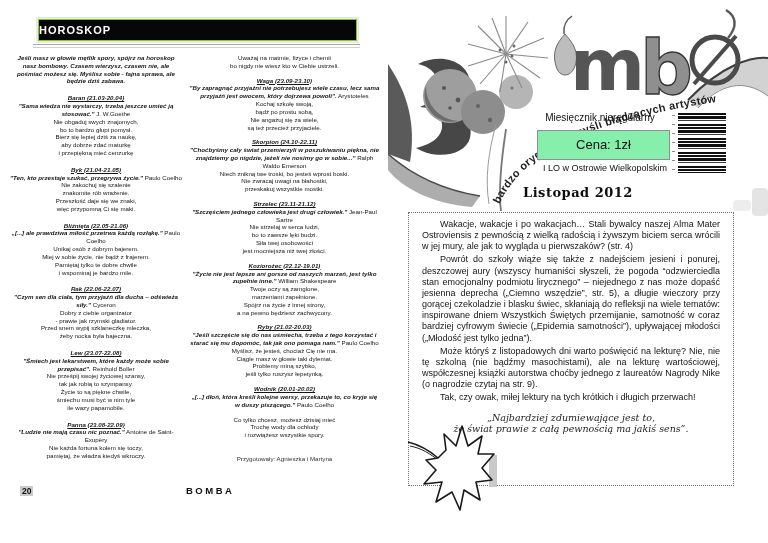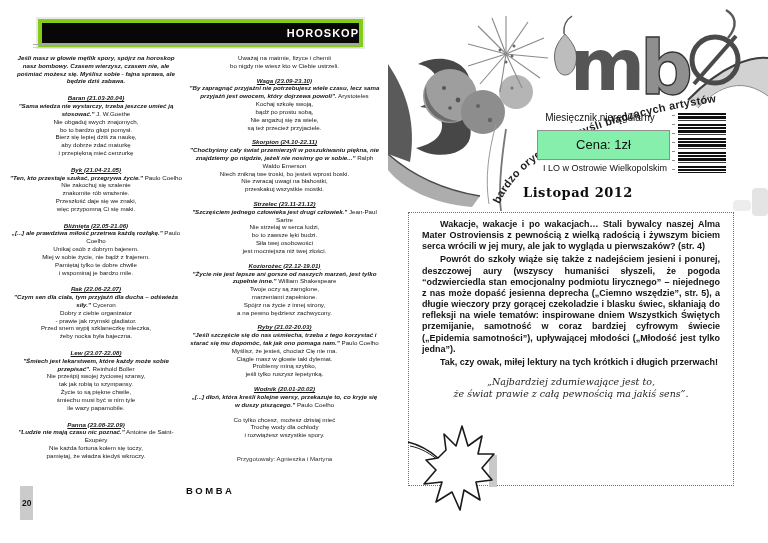--- a/index.html
+++ b/index.html
@@ -2,39 +2,39 @@
 <html lang="pl"><head>
 <meta charset="utf-8">
 <style>
   html,body{margin:0;padding:0;}
   body{width:768px;height:543px;background:#ffffff;position:relative;overflow:hidden;
        font-family:"Liberation Sans",sans-serif;color:#1c1c1c;}
   .abs{position:absolute;}
 
   
   .hbar{left:38px;top:19px;width:317px;height:20px;background:#070707;color:#fff;
-        text-align:right;line-height:20px;font-size:11px;font-weight:bold;letter-spacing:1px;
-        border:4px solid #84cc16;box-shadow:0 0 0 2px #e9e9e9;}
+        text-align:left;line-height:20px;font-size:11px;font-weight:bold;letter-spacing:1px;
+        border:1px solid #84cc16;box-shadow:0 0 0 2px #e9e9e9;}
   .hline{left:33px;top:44px;width:327px;height:2px;border-top:1px solid #a8a8a8;border-bottom:1px solid #cfcfcf;}
 
   .hcol{top:54px;font-size:6.2px;line-height:1.26;text-align:center;color:#161616;}
   .hcol1{left:10px;width:172px;}
   .hcol2{left:189px;width:191px;}
   .intro{font-weight:bold;font-style:italic;margin-bottom:9px;}
   .lead{white-space:pre-line;margin-bottom:7px;}
   .sign{margin-bottom:9px;}
   .hcol2 .sign{margin-bottom:7px;}
   .sname{font-weight:bold;font-style:italic;text-decoration:underline;}
   .squote .q{font-weight:bold;font-style:italic;}
   .squote .au{font-weight:normal;}
   .verse{white-space:pre-line;}
   .verse.gap{margin-top:7px;}
   .credit{margin-top:16px;color:#333;}
 
-  .pageno{left:20px;top:486px;font-size:8.5px;font-weight:bold;background:#cbcbcb;padding:12px 2px;color:#111;}
+  .pageno{left:20px;top:486px;font-size:8.5px;font-weight:bold;background:#cbcbcb;padding:0 2px;color:#111;}
   .mag-footer{left:186px;top:485px;font-size:9.5px;font-weight:bold;letter-spacing:2.5px;color:#111;}
 
   
   .freq{left:505px;top:112px;width:190px;text-align:center;font-size:10px;color:#111;}
   .price-box{left:537px;top:130px;width:131px;height:28px;border:1px solid #8f8f8f;background:#86efac;
              text-align:center;line-height:28px;font-size:13px;color:#111;}
   .school{left:531px;top:163px;width:148px;text-align:center;font-size:9px;color:#111;}
   .issue{left:503px;top:185px;font-family:"DejaVu Serif",serif;font-weight:bold;font-size:13px;
          letter-spacing:0.5px;color:#0d0d0d;padding-left:20px;}
 
@@ -42,21 +42,21 @@
   .barcode-side{position:absolute;left:0;top:2px;width:3px;height:56px;
      background:repeating-linear-gradient(180deg,#8a8a8a 0 1.5px,transparent 1.5px 9px);}
   .barcode{position:absolute;left:6px;top:0;width:48px;height:60px;
      background:repeating-linear-gradient(180deg,
        #101010 0 2px,#fff 2px 3px,#101010 3px 6px,#fff 6px 7px,
        #3c3c3c 7px 8px,#fff 8px 10.5px,#101010 10.5px 12.5px,#fff 12.5px 14px);}
 
   .edit-box{left:408px;top:212px;width:326px;height:274px;border:1px dotted #6e6e6e;
             box-sizing:border-box;padding:6px 13px 0 13px;overflow:hidden;
             font-size:9px;line-height:1.24;text-align:justify;color:#141414;}
-  .edit-box p{margin:0;font-weight:bold;}
+  .edit-box p{margin:0;}
   .edit-box p.ind{text-indent:18px;}
   .edit-box p.sp{margin-top:2px;}
   .signoff{text-align:right;margin-top:2px;}
   .equote{margin-top:8px;text-align:center;font-family:"DejaVu Serif",serif;font-style:italic;
           font-size:9.5px;color:#222;white-space:pre-line;}
 
   .leaf{left:406px;top:420px;}
   .leaf-shadow{left:489px;top:455px;width:8px;height:32px;background:#c9c9c9;}
   .scan-smudge1{left:752px;top:188px;width:16px;height:28px;background:#e4e4e4;border-radius:4px;}
   .scan-smudge2{left:733px;top:200px;width:18px;height:11px;background:#ededed;border-radius:4px;}
@@ -249,20 +249,21 @@
 <div class="abs issue">Listopad 2012</div>
 
 <div class="abs barcode-wrap">
   <div class="barcode-side"></div>
   <div class="barcode"></div>
 </div>
 
 <div class="abs edit-box">
   <p class="ind">Wakacje, wakacje i po wakacjach… Stali bywalcy naszej Alma Mater Ostroviensis z pewnością z wielką radością i żywszym biciem serca wrócili w jej mury, ale jak to wygląda u pierwszaków? (str. 4)</p>
   <p class="ind sp">Powrót do szkoły wiąże się także z nadejściem jesieni i ponurej, deszczowej aury (wszyscy humaniści słyszeli, że pogoda “odzwierciedla stan emocjonalny podmiotu lirycznego” – niejednego z nas może dopaść jesienna deprecha („Ciemno wszędzie”, str. 5), a długie wieczory przy gorącej czekoladzie i blasku świec, skłaniają do refleksji na wiele tematów: inspirowane dniem Wszystkich Świętych przemijanie, samotność w coraz bardziej cyfrowym świecie („Epidemia samotności”), upływającej młodości („Młodość jest tylko jedna”).</p>
+  <p class="ind sp">Może któryś z listopadowych dni warto poświęcić na lekturę? Nie, nie tę szkolną (nie bądźmy masochistami), ale na lekturę wartościowej, współczesnej książki autorstwa choćby jednego z laureatów Nagrody Nike (o nagrodzie czytaj na str. 9).</p>
   <p class="ind sp">Tak, czy owak, miłej lektury na tych krótkich i długich przerwach!</p>
   <div class="equote">„Najbardziej zdumiewające jest to,
 że świat prawie z całą pewnością ma jakiś sens”.</div>
 
 </div>
 
 <div class="abs leaf-shadow"></div>
 <svg class="abs leaf" width="92" height="96" viewBox="0 0 92 96">
   <path d="M2,22 C14,25 24,31 32,38" fill="none" stroke="#1a1a1a" stroke-width="1.4"></path>
   <path d="M4,26 C15,28 25,34 33,41" fill="none" stroke="#1a1a1a" stroke-width="1"></path>

